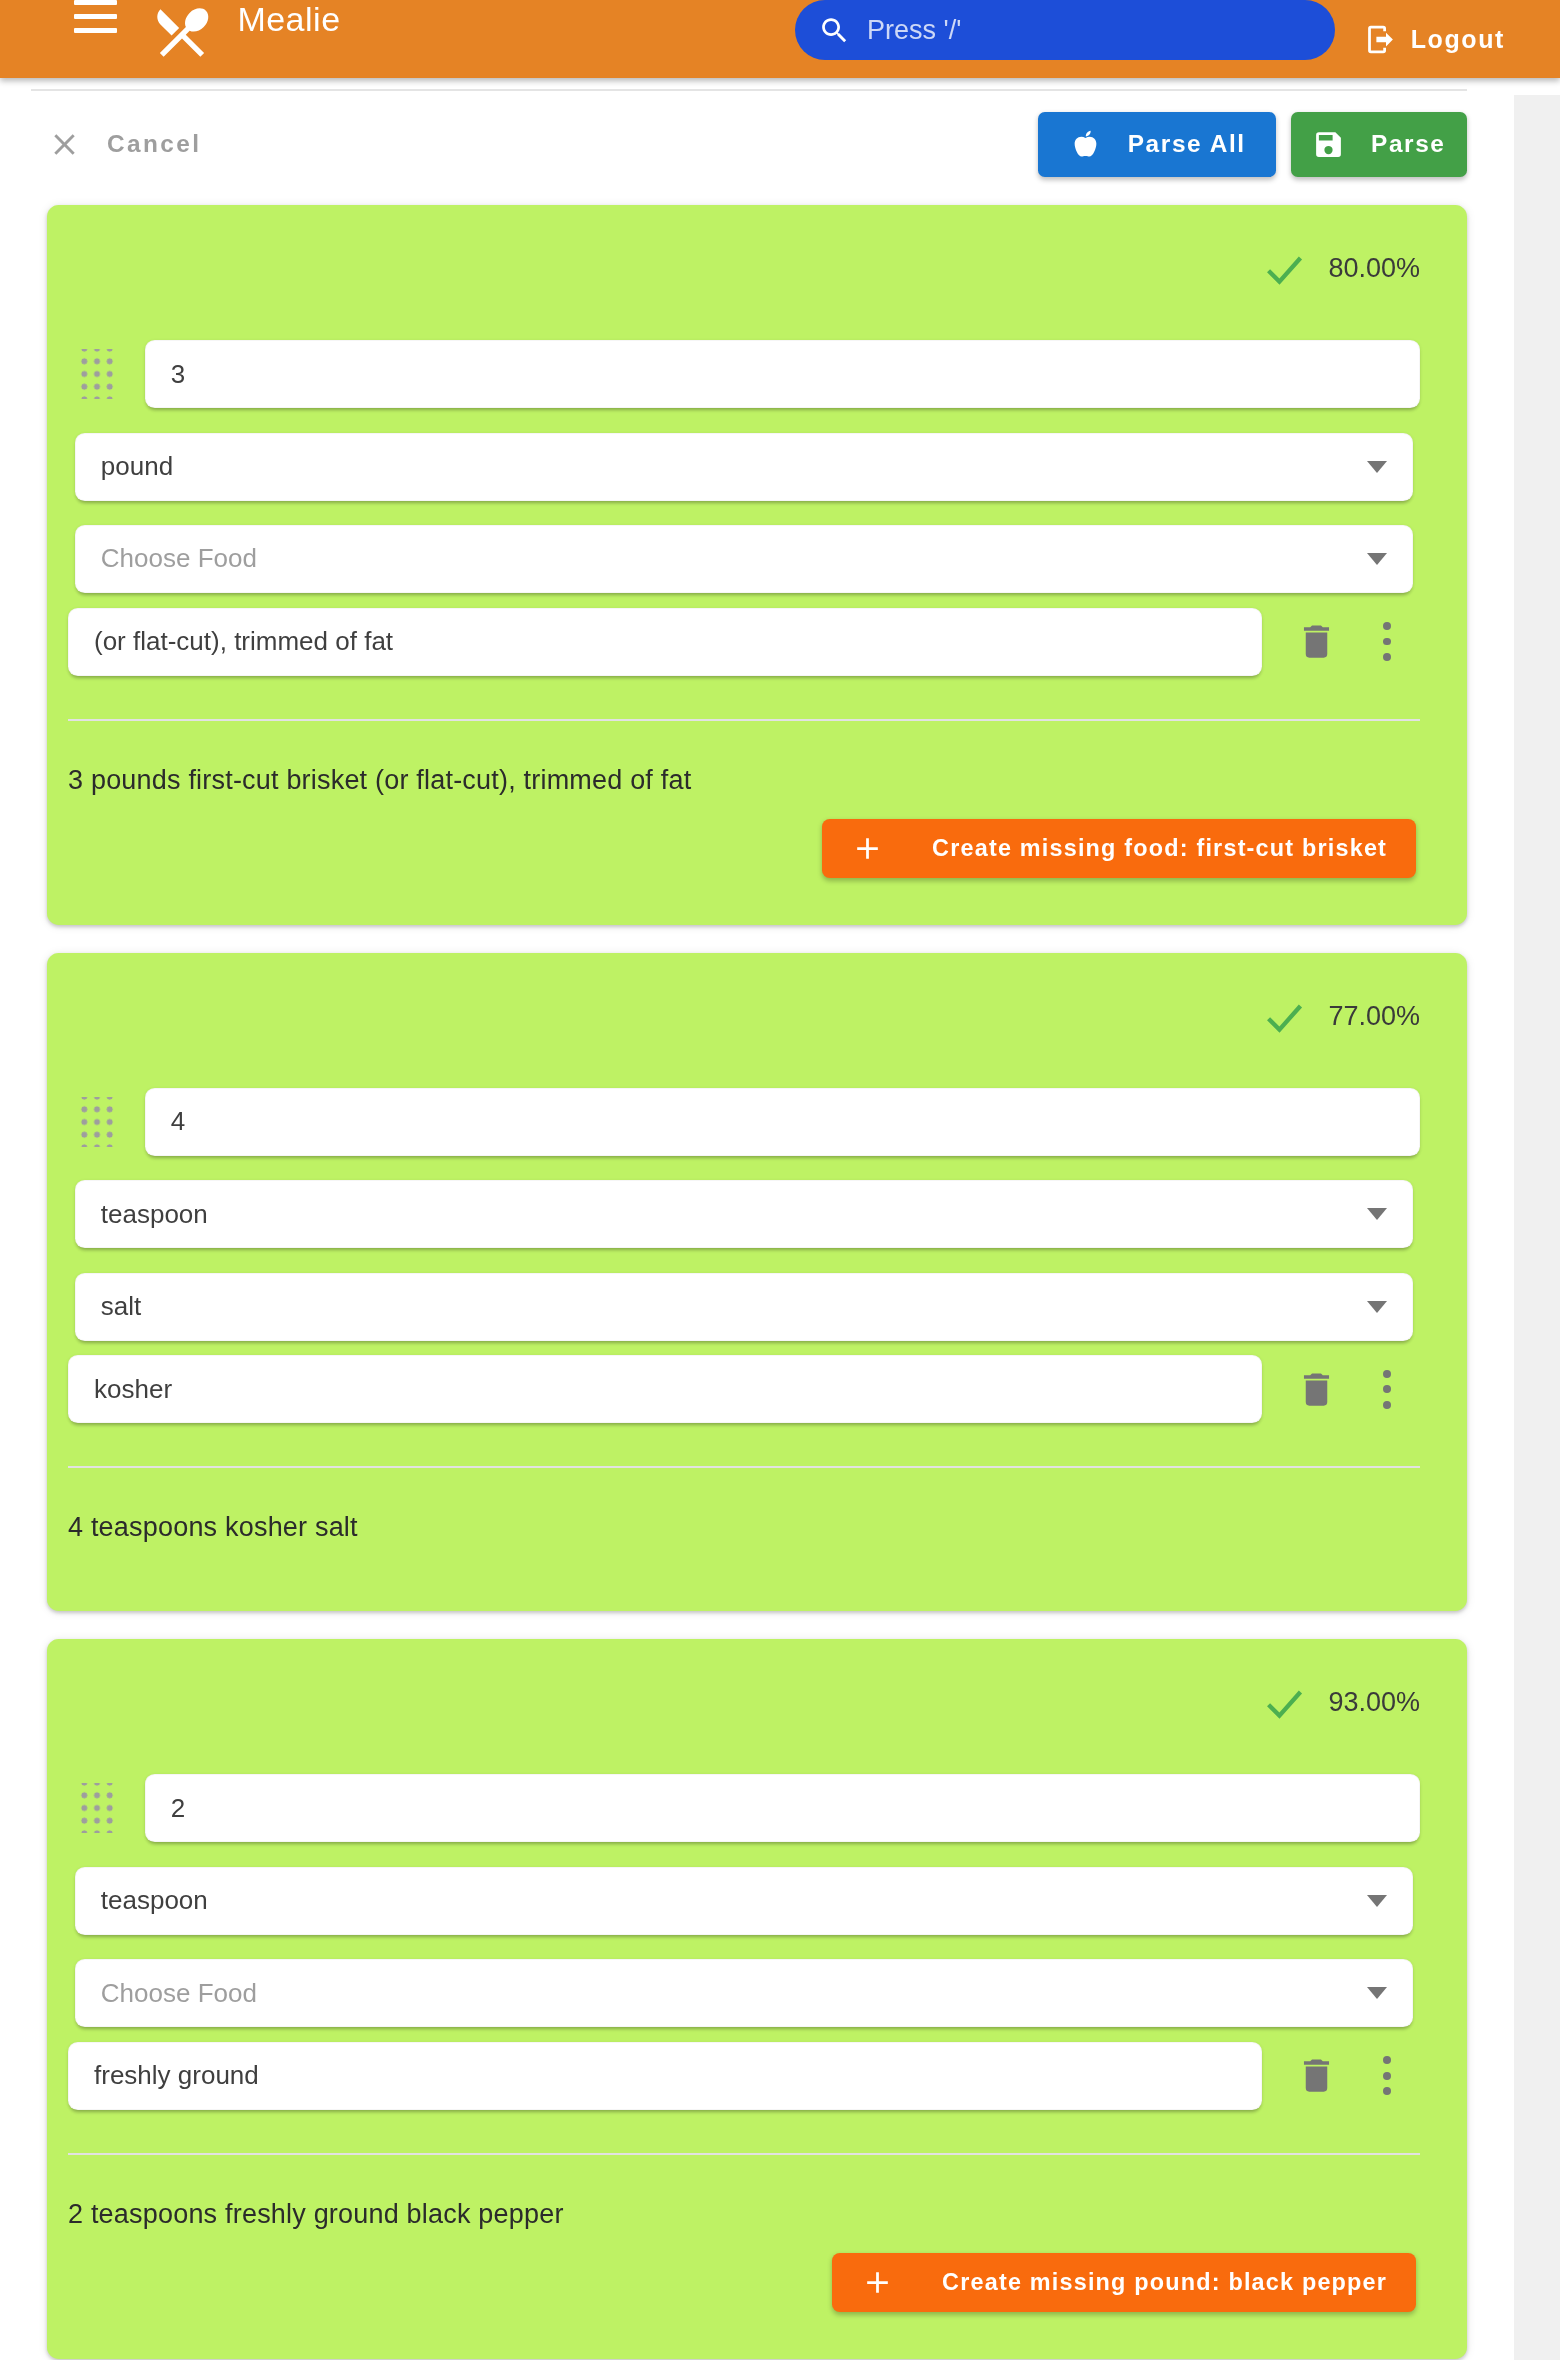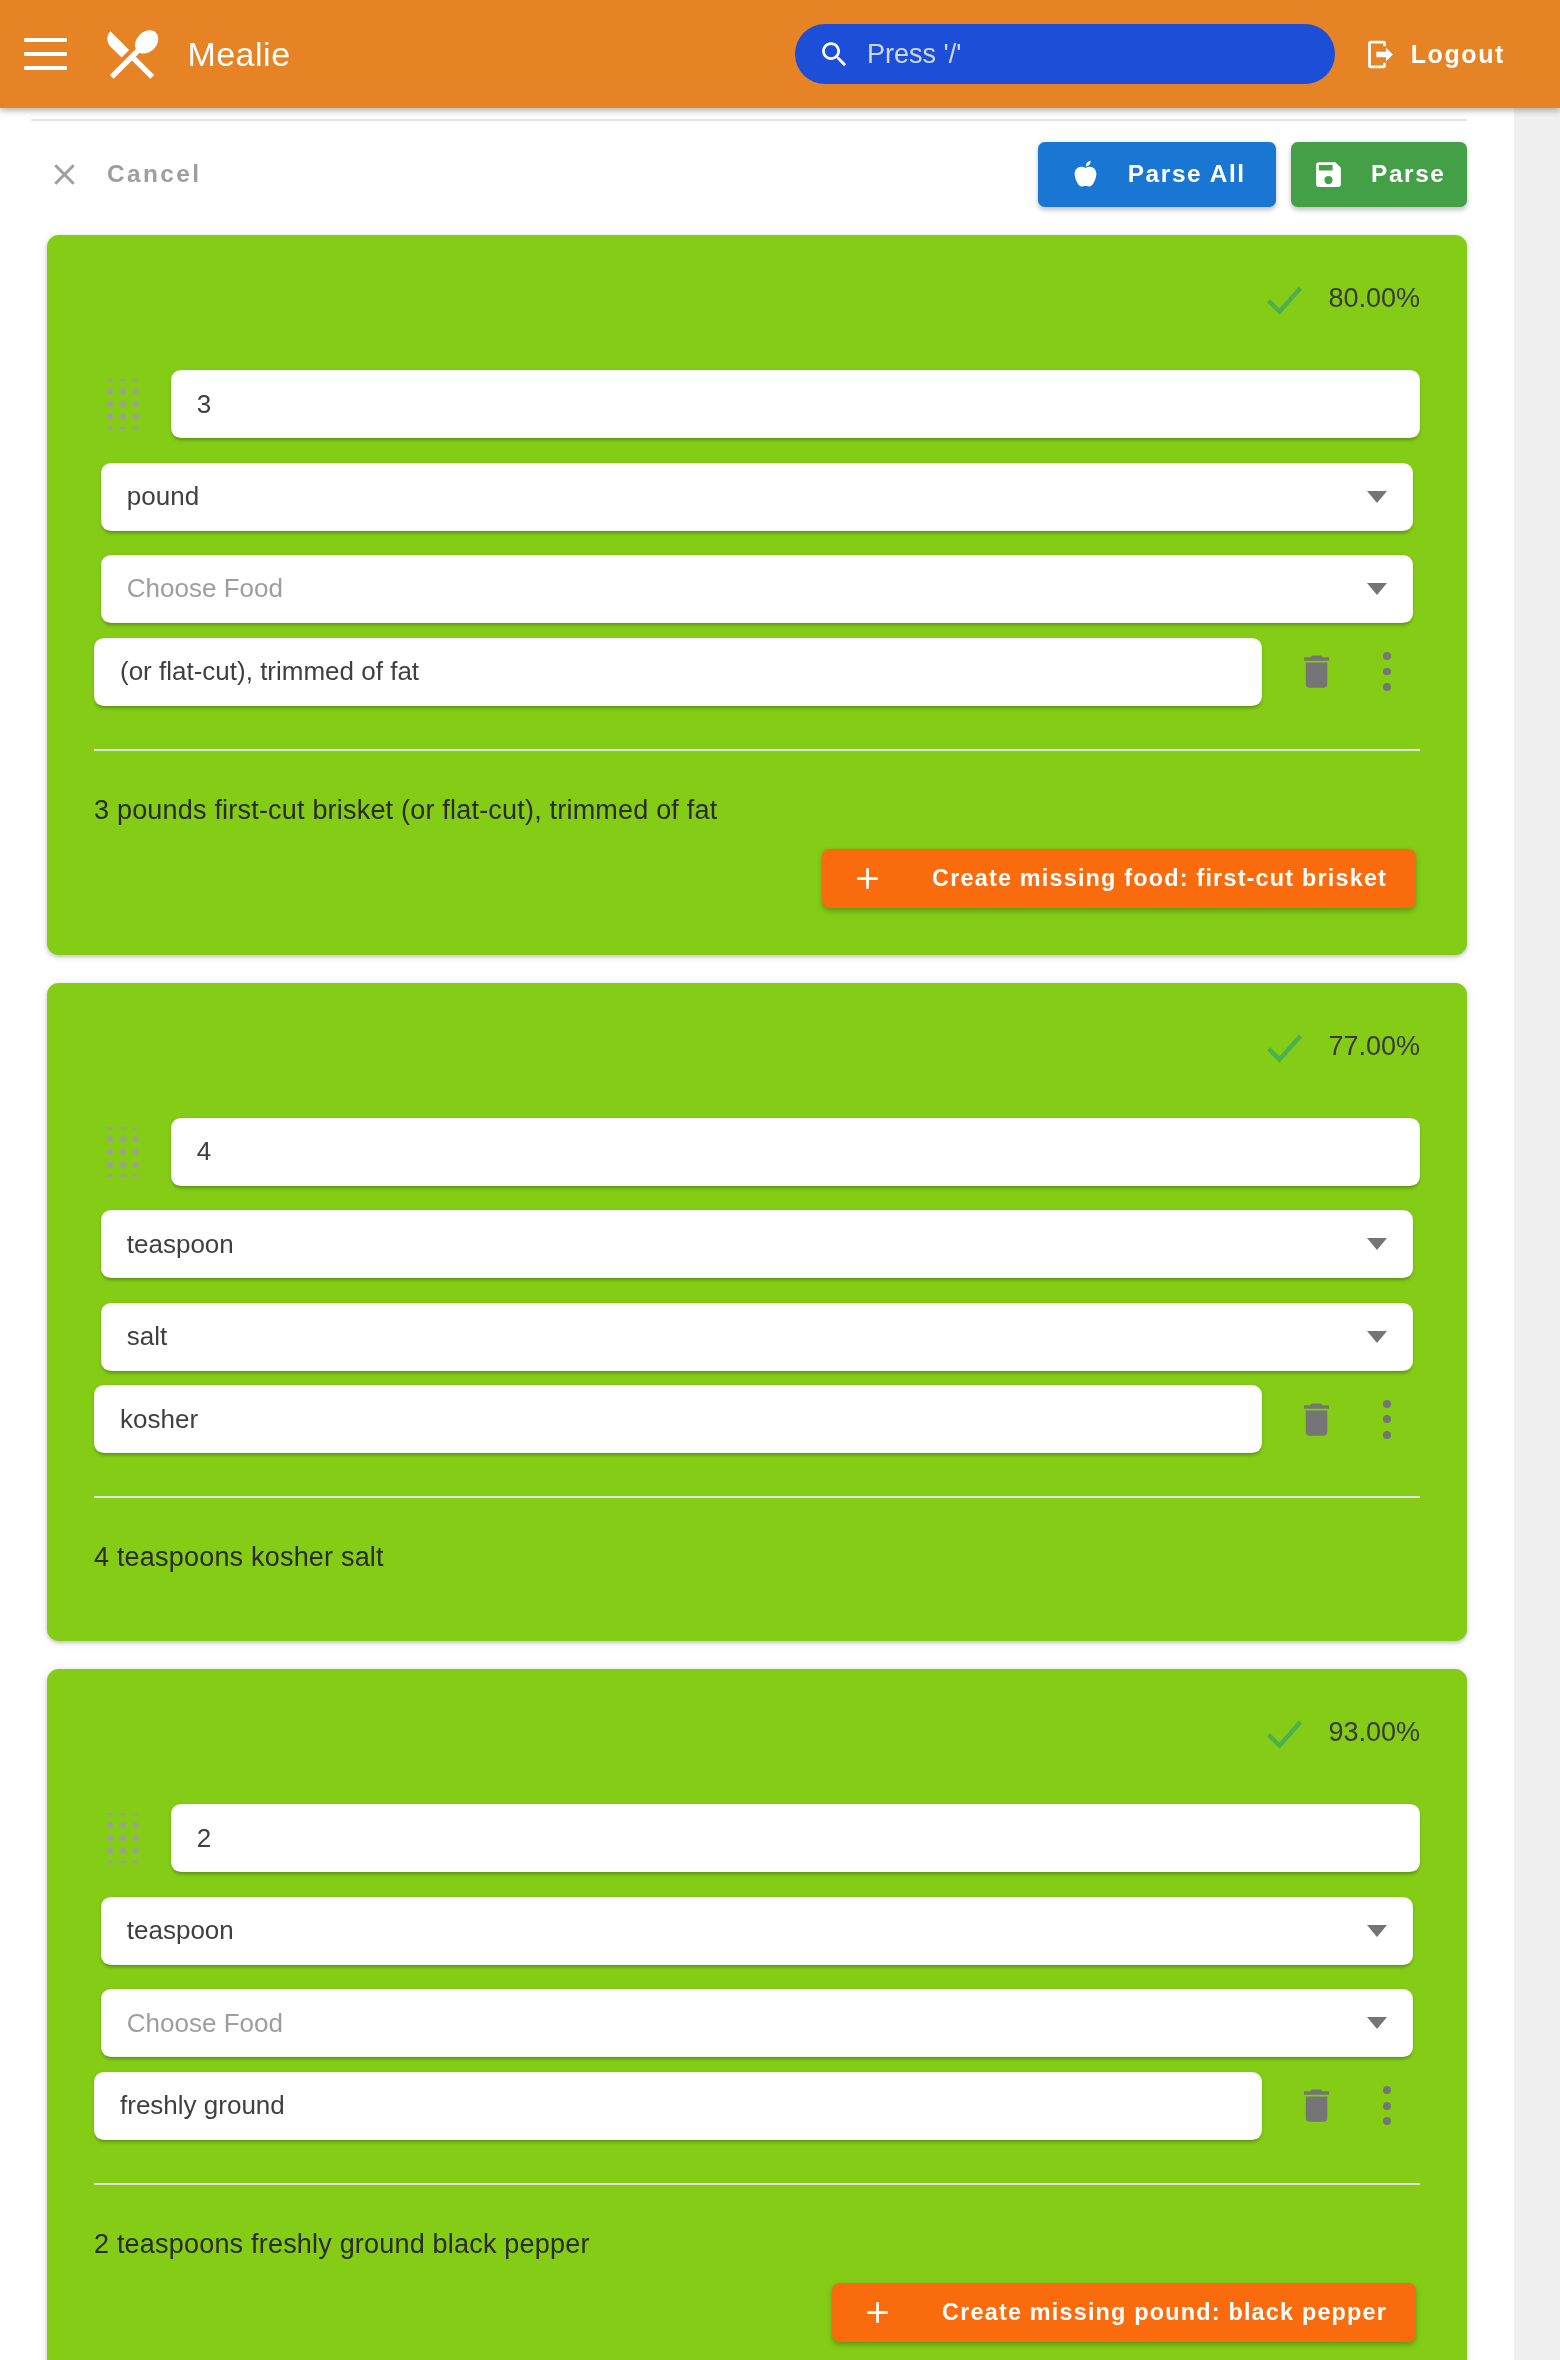--- a/index.html
+++ b/index.html
@@ -1,21 +1,21 @@
 <!DOCTYPE html>
 <html><head>
 <meta charset="utf-8">
 <style>
   * { margin:0; padding:0; box-sizing:border-box; }
   html,body { width:1560px; height:2360px; overflow:hidden; background:#fff;
               font-family:"Liberation Sans","DejaVu Sans",sans-serif; }
 
   
-  .appbar { position:relative; height:108px; background:#E58325; display:flex; align-items:center;
-            padding:0 55px 0 24px; box-shadow:0 2.9px 5.9px rgba(0,0,0,.28); z-index:5; }
+  .appbar { position:relative; height:78px; background:#E58325; display:flex; 
+            padding:0 55px 0 74px; box-shadow:0 2.9px 5.9px rgba(0,0,0,.28); z-index:5; }
   .hamburger { width:43px; height:33px; display:flex; flex-direction:column; justify-content:space-between; cursor:pointer; }
   .hamburger i { display:block; height:4.9px; background:#fff; border-radius:1px; }
   .logo { width:64px; height:64px; margin-left:33px; }
   .app-title { color:#fff; font-size:34px; font-weight:400; margin-left:23.4px; letter-spacing:0.5px; }
   .search-pill { margin-left:auto; width:540px; height:60px; background:#1d4ed8; border-radius:30px;
                  display:flex; align-items:center; padding:0 23.4px; cursor:text; }
   .search-pill svg { width:33px; height:33px; flex:0 0 auto; }
   .search-ph { color:rgba(255,255,255,.78); font-size:27px; margin-left:15.6px; }
   .logout { display:flex; align-items:center; margin-left:29px; cursor:pointer; }
   .logout svg { width:33px; height:33px; }
@@ -34,21 +34,21 @@
   .cancel span { color:#9E9E9E; font-size:24.4px; font-weight:700; letter-spacing:2.4px; margin-left:25px; }
   .toolbar .spacer { flex:1; }
   .btn { display:flex; align-items:center; justify-content:center; height:65px; border:none; border-radius:6.8px;
          color:#fff; font-family:inherit; font-size:24.4px; font-weight:700; letter-spacing:1.6px; cursor:pointer;
          box-shadow:0 2.9px 4.9px rgba(0,0,0,.25);gap:8px; }
   .btn svg { width:33px; height:33px; margin-right:17.6px; }
   .btn-parse { background:#1976D2; width:238px; }
   .btn-save  { background:#43A047; width:176px; margin-left:14.6px; }
 
   
-  .card { background:#84cc16; border-radius:11.7px; margin-top:28px; padding:41px 47px 47px 47px;
+  .card { background:#bef264; border-radius:11.7px; margin-top:28px; padding:41px 47px 47px 21px;
           box-shadow:0 2px 3.9px rgba(0,0,0,.18), 0 1px 9.8px rgba(0,0,0,.10); }
   .status-row { display:flex; justify-content:flex-end; align-items:center; height:45px; }
   .status-row svg { width:45px; height:45px; }
   .pct { font-size:27px; color:#3A3A3A; margin-left:21.5px; }
 
   .field { background:#fff; border-radius:9.8px; border:1px solid rgba(0,0,0,.035);
            box-shadow:0 3.9px 3.9px -2px rgba(0,0,0,.24), 0 1px 3.9px rgba(0,0,0,.10);
            height:68px; font-size:26px; color:#3F3F3F; }
   input.field { font-family:inherit; padding:0 25px; outline:none; width:100%; }
 

